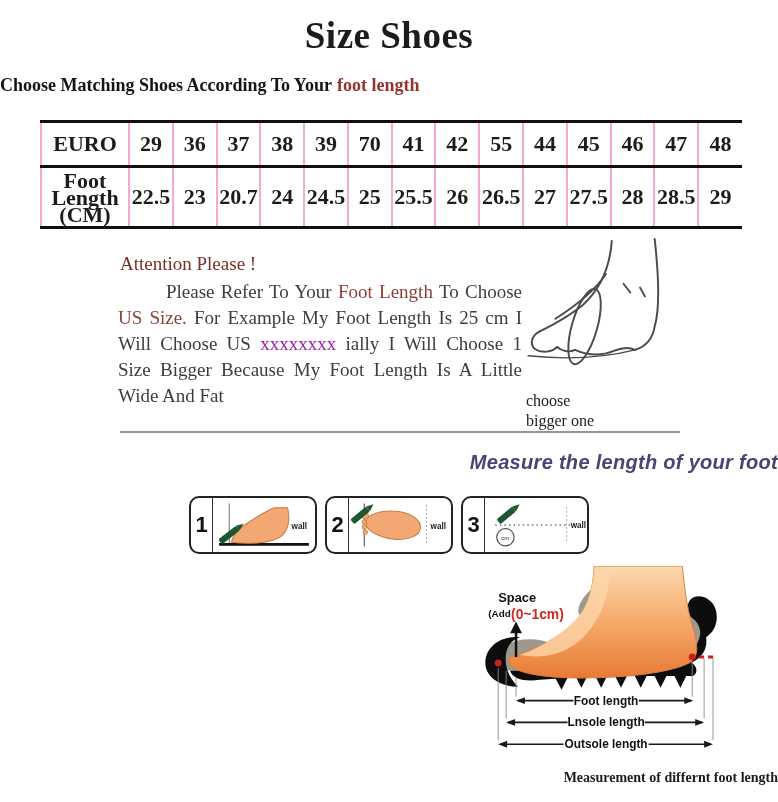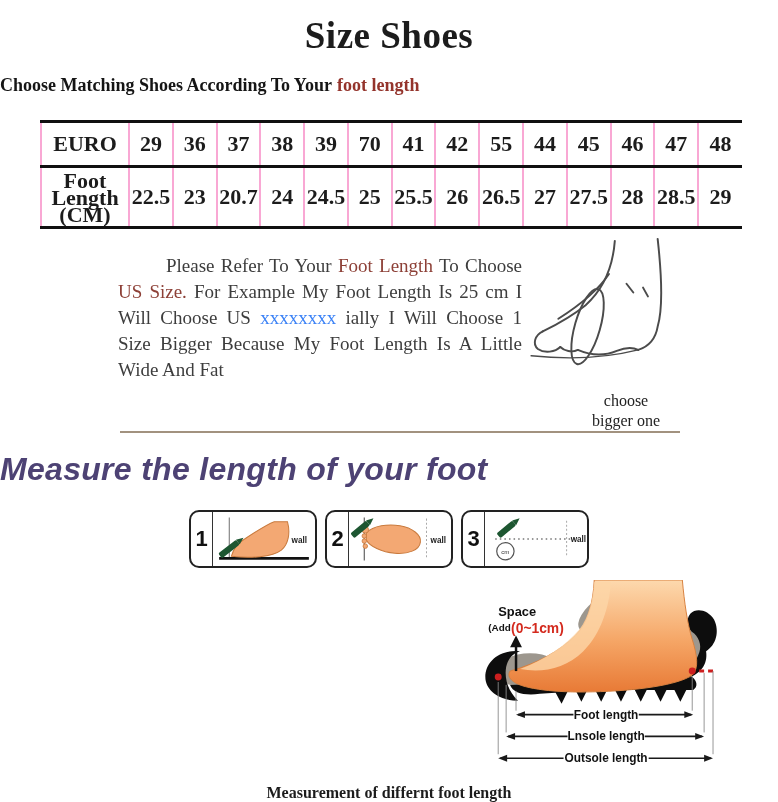--- a/index.html
+++ b/index.html
@@ -21,46 +21,46 @@
   table.size td{
     border:2px solid #f9a8d4;text-align:center;font-weight:bold;font-size:22px;padding:0;
     vertical-align:middle;
   }
   table.size tr.r1 td{height:42px;border-bottom:3px solid #101010;}
   table.size tr.r2 td{height:58px;}
   table.size td:first-child{width:86px;}
   table.size td:last-child{border-right:none;}
   .rowhead2{font-size:16px;line-height:17px;}
   .attention{margin:24px 60px 0 118px;}
-  .attn-float{float:right;width:200px;text-align:center;margin:-16px -8px 0 4px;}
+  .attn-float{float:right;width:200px;margin:-16px -8px 0 4px;}
   .attn-head{color:#7a2f28;font-size:19px;margin:0 0 4px 2px;}
   .attn-body{
     font-size:19px;line-height:26px;text-align:justify;color:#3d3d3d;margin:0;
     text-indent:48px;
   }
   .brick{color:#8d4037;}
-  .redx{color:#3b82f6;}
+  .redx{color:#a21caf;}
   .sketch-caption{font-size:16px;line-height:20px;color:#222;margin-top:2px;}
   .rule{clear:both;margin:12px 0 0 120px;width:560px;border-top:2px solid #a2927f;height:0;}
   .measure-head{
-    text-align:left;font-family:"Liberation Sans",sans-serif;font-style:italic;
-    font-weight:bold;font-size:32px;color:#4d4274;margin-top:18px;letter-spacing:.3px;
+    text-align:right;font-family:"Liberation Sans",sans-serif;font-style:italic;
+    font-weight:bold;font-size:20px;color:#4d4274;margin-top:18px;letter-spacing:.3px;
   }
   .steps{display:flex;justify-content:center;gap:8px;margin-top:22px;}
   .step{
     width:124px;height:54px;border:2.5px solid #222;border-radius:10px;background:#fff;
     display:flex;align-items:stretch;overflow:hidden;
   }
   .step-num{
     width:21px;font-family:"Liberation Sans",sans-serif;font-weight:bold;font-size:22px;
     display:flex;align-items:center;justify-content:center;border-right:1.5px solid #333;color:#111;
   }
   .step svg{flex:1;height:100%;}
   .diagram{margin-top:12px;text-align:right;}
-  .caption{clear:both;text-align:center;font-weight:bold;font-size:16px;margin-top:4px;}
+  .caption{clear:both;text-align:right;font-weight:bold;font-size:14px;margin-top:4px;}
   svg text{font-family:"Liberation Sans",sans-serif;}
 </style>
 </head>
 <body>
 
 <div class="title">Size Shoes</div>
 
 <div class="subtitle"><span>Choose Matching Shoes According To Your</span><span class="hl">foot length</span></div>
 
 <table class="size">
@@ -120,20 +120,21 @@
         <path d="M117,52 l5,9"></path>
         <ellipse cx="60" cy="92" rx="13" ry="40" transform="rotate(16 60 92)"></ellipse>
         <path d="M2,122 C40,126 80,124 112,116" stroke-width="1.4"></path>
       </g>
     </svg>
     <div class="sketch-caption">
       <div>choose</div>
       <div>bigger one</div>
     </div>
   </div>
+  <div class="attn-head">Attention Please !</div>
   <p class="attn-body"><span>Please Refer To Your </span><span class="brick">Foot Length</span><span> To Choose </span><span class="brick">US Size.</span><span> For Example My Foot Length Is 25 cm I Will Choose US </span><span class="redx">xxxxxxxx</span><span> ially I Will Choose 1 Size Bigger Because My Foot Length Is A Little Wide And Fat</span></p>
 </div>
 
 <div class="rule"></div>
 
 <div class="measure-head">Measure the length of your foot</div>
 
 <div class="steps">
 
   <div class="step">

